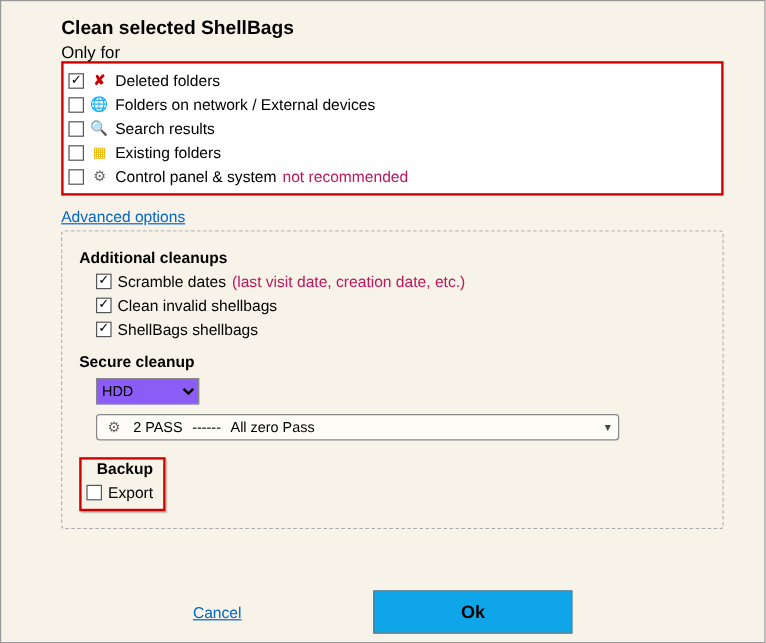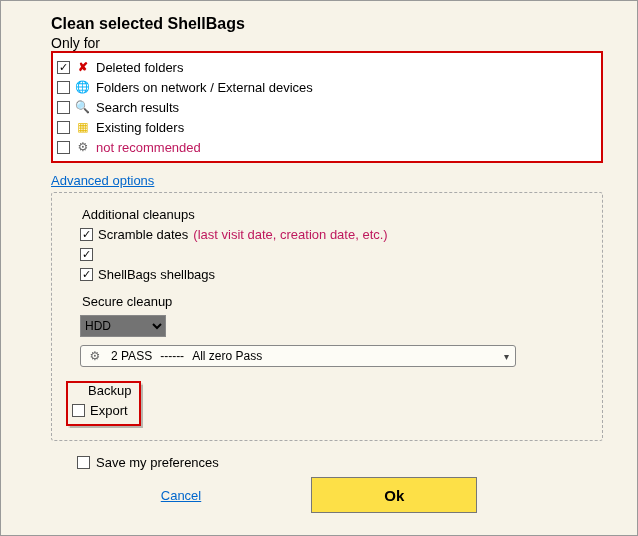--- a/index.html
+++ b/index.html
@@ -21,50 +21,51 @@
 .icon{width:16px;height:16px;display:inline-flex;align-items:center;justify-content:center;font-size:12px}
 .lbl{font-size:13px}
 .note{color:#be185d}
 .link{color:#0066cc;text-decoration:underline;cursor:pointer;font-size:13px}
 .adv{margin:2px 0 1px 0}
 .fieldset{
   border:1px dashed #aaa;border-radius:3px;
   padding:10px 14px 14px 14px;
   margin-top:4px;
 }
-.sect-h{font-weight:400;font-size:13px;margin:4px 0 2px 16px}
+.sect-h{font-weight:700;font-size:13px;margin:4px 0 2px 0}
 .indent{margin-left:14px}
 .secure-block{margin-top:10px}
 .ctrl-row{padding:4px 0}
 select.hdd{
   width:86px;height:22px;
-  border:1px solid #888;background:#737373;font-size:12px;
+  border:1px solid #888;background:#8b5cf6;font-size:12px;
 }
 .pass-select{
   display:flex;align-items:center;gap:8px;
   width:436px;height:22px;
   border:1px solid #888;border-radius:3px;
   padding:0 6px;font-size:12px;background:#fdfcf6;
   box-sizing:border-box;
 }
 .pass-select .chev{margin-left:auto;color:#444;font-size:10px}
 .backup-box{
   display:inline-block;border:2px solid #d00000;
   padding:0 8px 4px 4px;margin-top:10px;
   box-shadow:1.5px 1.5px 1px rgba(0,0,0,.25);
+  text-align:right;
 }
 .backup-box .sect-h{margin-top:0}
 .savepref{margin:14px 0 0 26px;display:flex;align-items:center;gap:6px}
 .footer{
-  position:absolute;bottom:22px;left:0;right:0;
+  position:absolute;bottom:7px;left:0;right:0;
   display:flex;align-items:center;justify-content:center;gap:110px;
 }
 .ok-btn{
   width:166px;height:36px;
-  background:#fde047;border:1px solid #777;
+  background:#0ea5e9;border:1px solid #777;
   font-weight:700;font-size:15px;cursor:pointer;
 }
 .gear{filter:grayscale(1);color:#666}
 </style>
 </head>
 <body>
 
 <div class="pad">
   <h1>Clean selected ShellBags</h1>
   <div class="only-for">Only for</div>
@@ -86,36 +87,38 @@
       <span class="lbl">Search results</span>
     </div>
     <div class="row">
       <span class="cb"></span>
       <span class="icon" style="color:#e6b800">▦</span>
       <span class="lbl">Existing folders</span>
     </div>
     <div class="row">
       <span class="cb"></span>
       <span class="icon gear">⚙</span>
+      <span class="lbl">Control panel &amp; system</span>
       <span class="lbl note">not recommended</span>
     </div>
   </div>
 
   <div class="adv"><span class="link">Advanced options</span></div>
 
   <div class="fieldset">
     <div class="sect-h">Additional cleanups</div>
     <div class="indent">
       <div class="row">
         <span class="cb">✓</span>
         <span class="lbl">Scramble dates </span>
         <span class="lbl note">(last visit date, creation date, etc.)</span>
       </div>
       <div class="row">
         <span class="cb">✓</span>
+        <span class="lbl">Clean invalid shellbags</span>
       </div>
       <div class="row">
         <span class="cb">✓</span>
         <span class="lbl">ShellBags shellbags</span>
       </div>
     </div>
 
     <div class="secure-block">
       <div class="sect-h">Secure cleanup</div>
       <div class="indent">
@@ -138,22 +141,18 @@
 
     <div class="backup-box">
       <div class="sect-h">Backup</div>
       <div class="row">
         <span class="cb"></span>
         <span class="lbl">Export</span>
       </div>
     </div>
   </div>
 
-  <div class="savepref">
-    <span class="cb"></span>
-    <span class="lbl">Save my preferences</span>
-  </div>
 </div>
 
 <div class="footer">
   <span class="link">Cancel</span>
   <button class="ok-btn">Ok</button>
 </div>
 
 </body></html>

